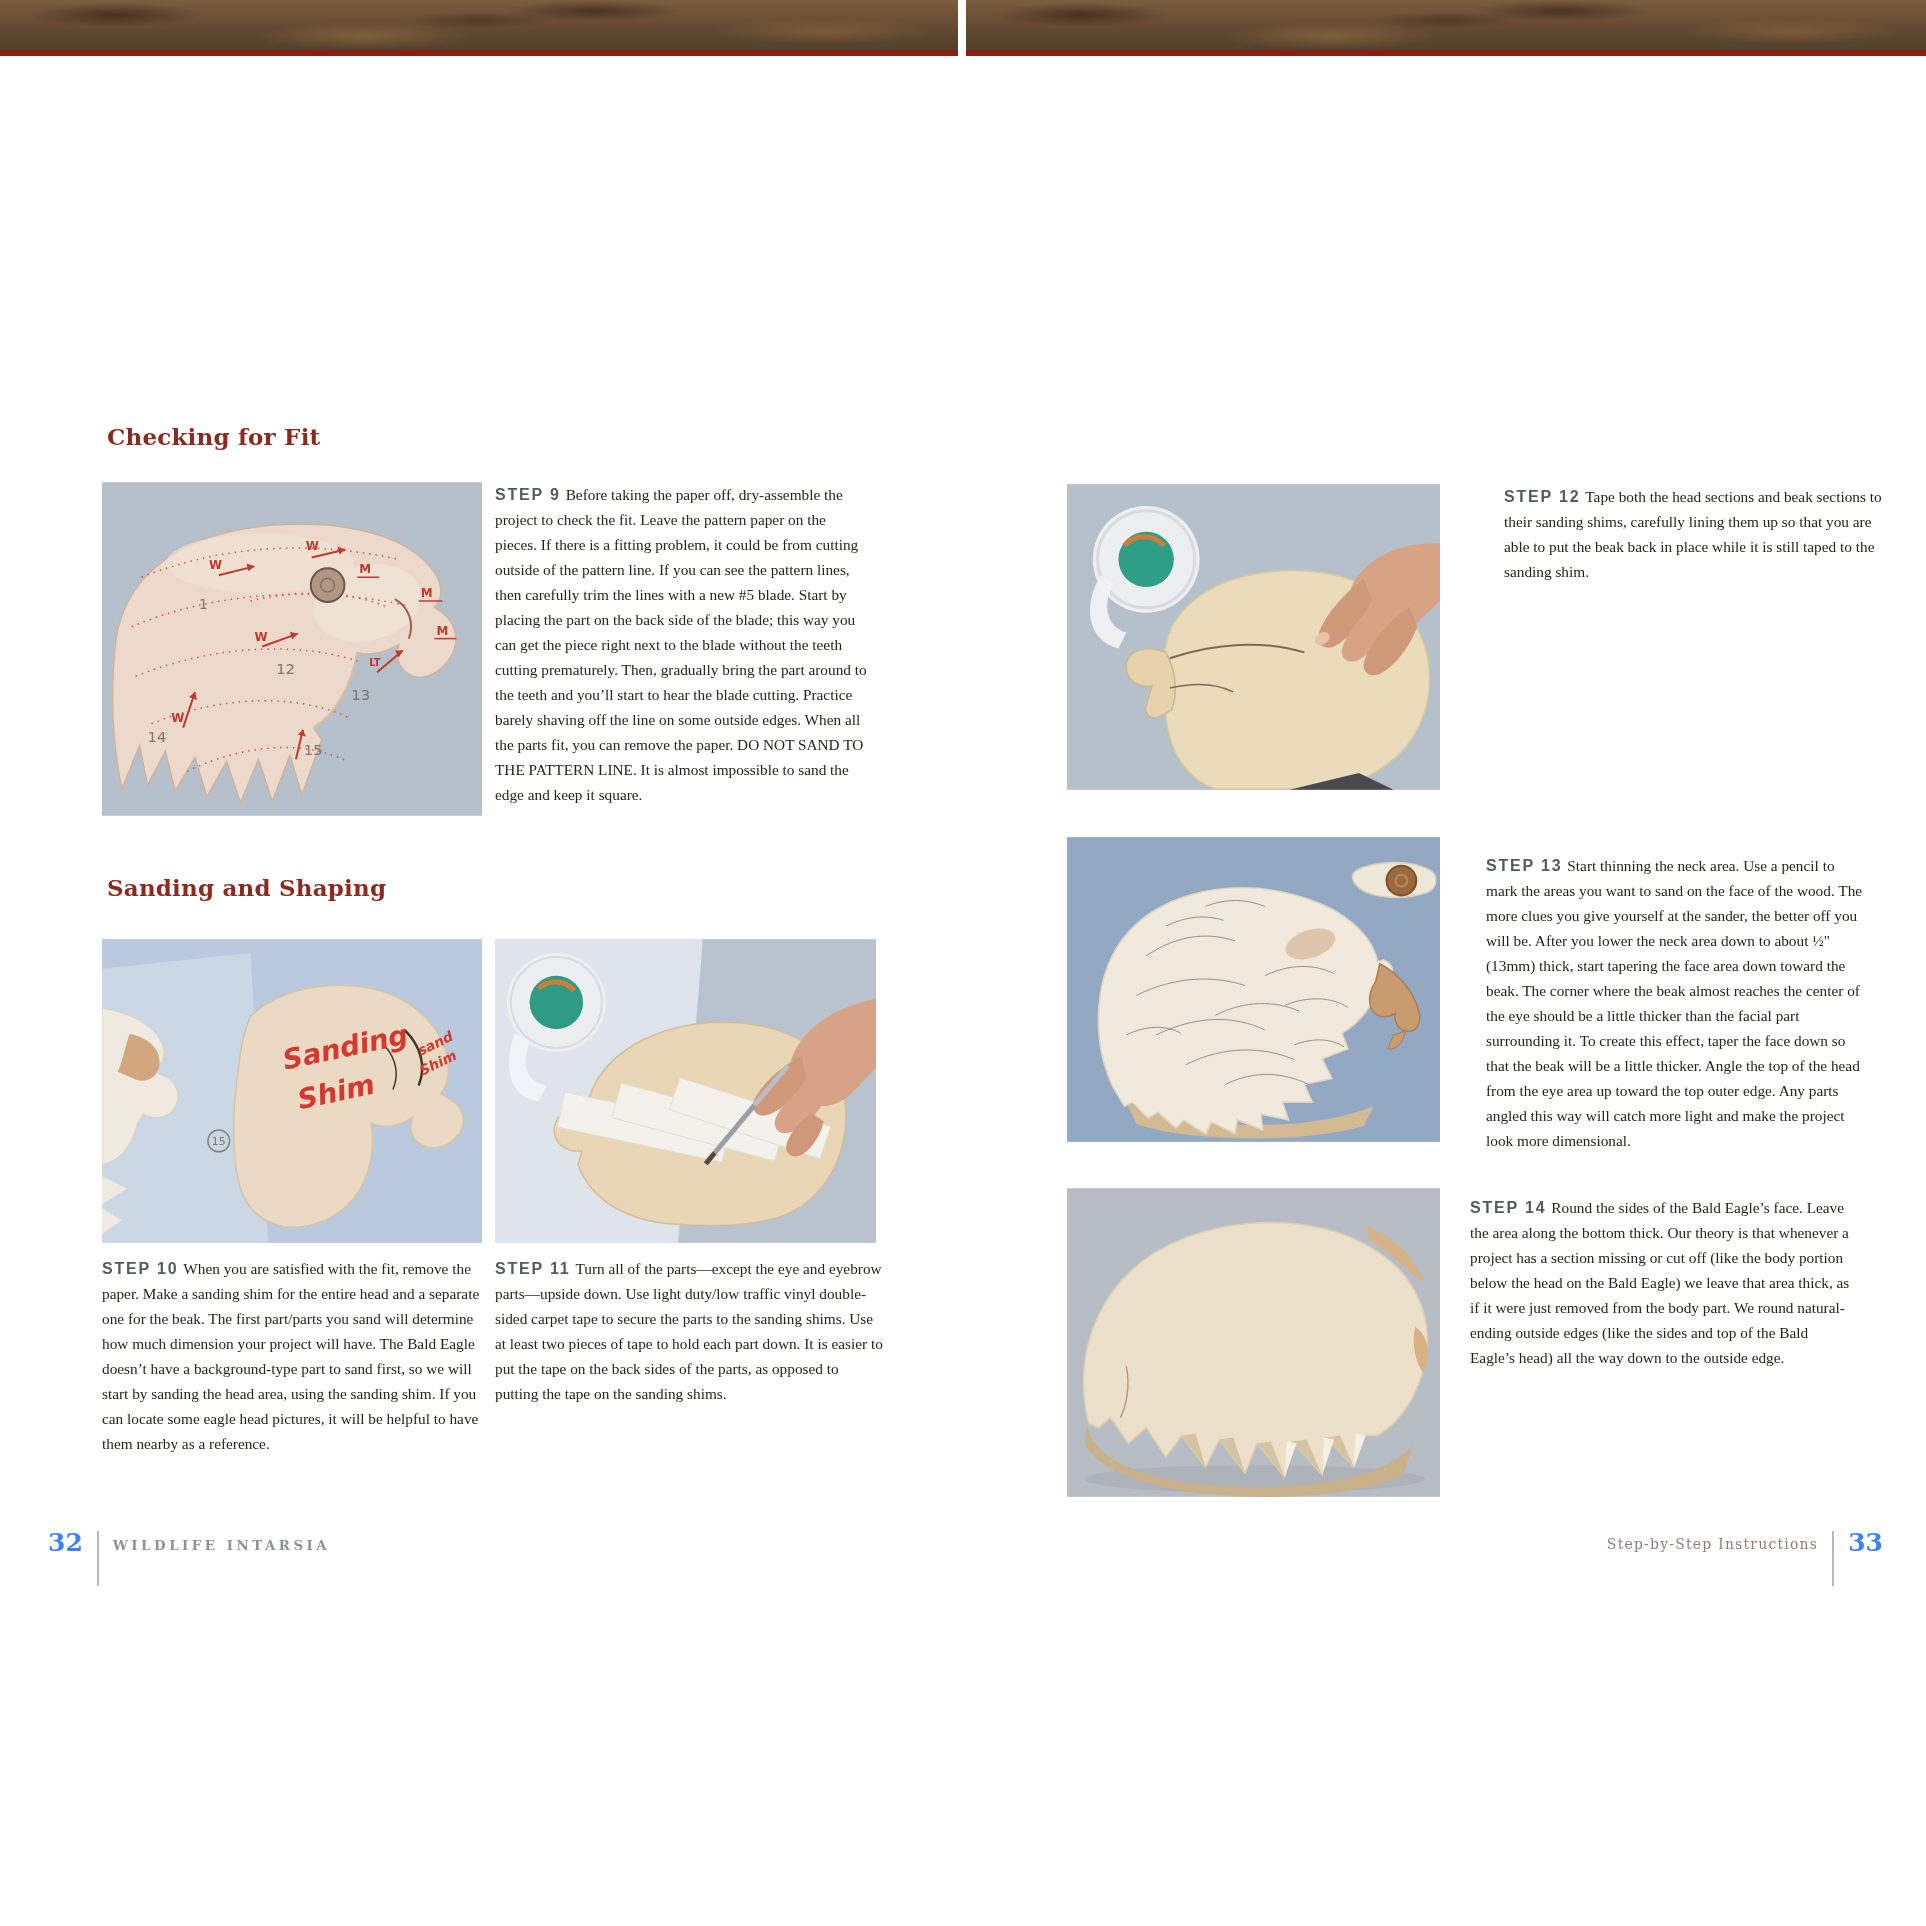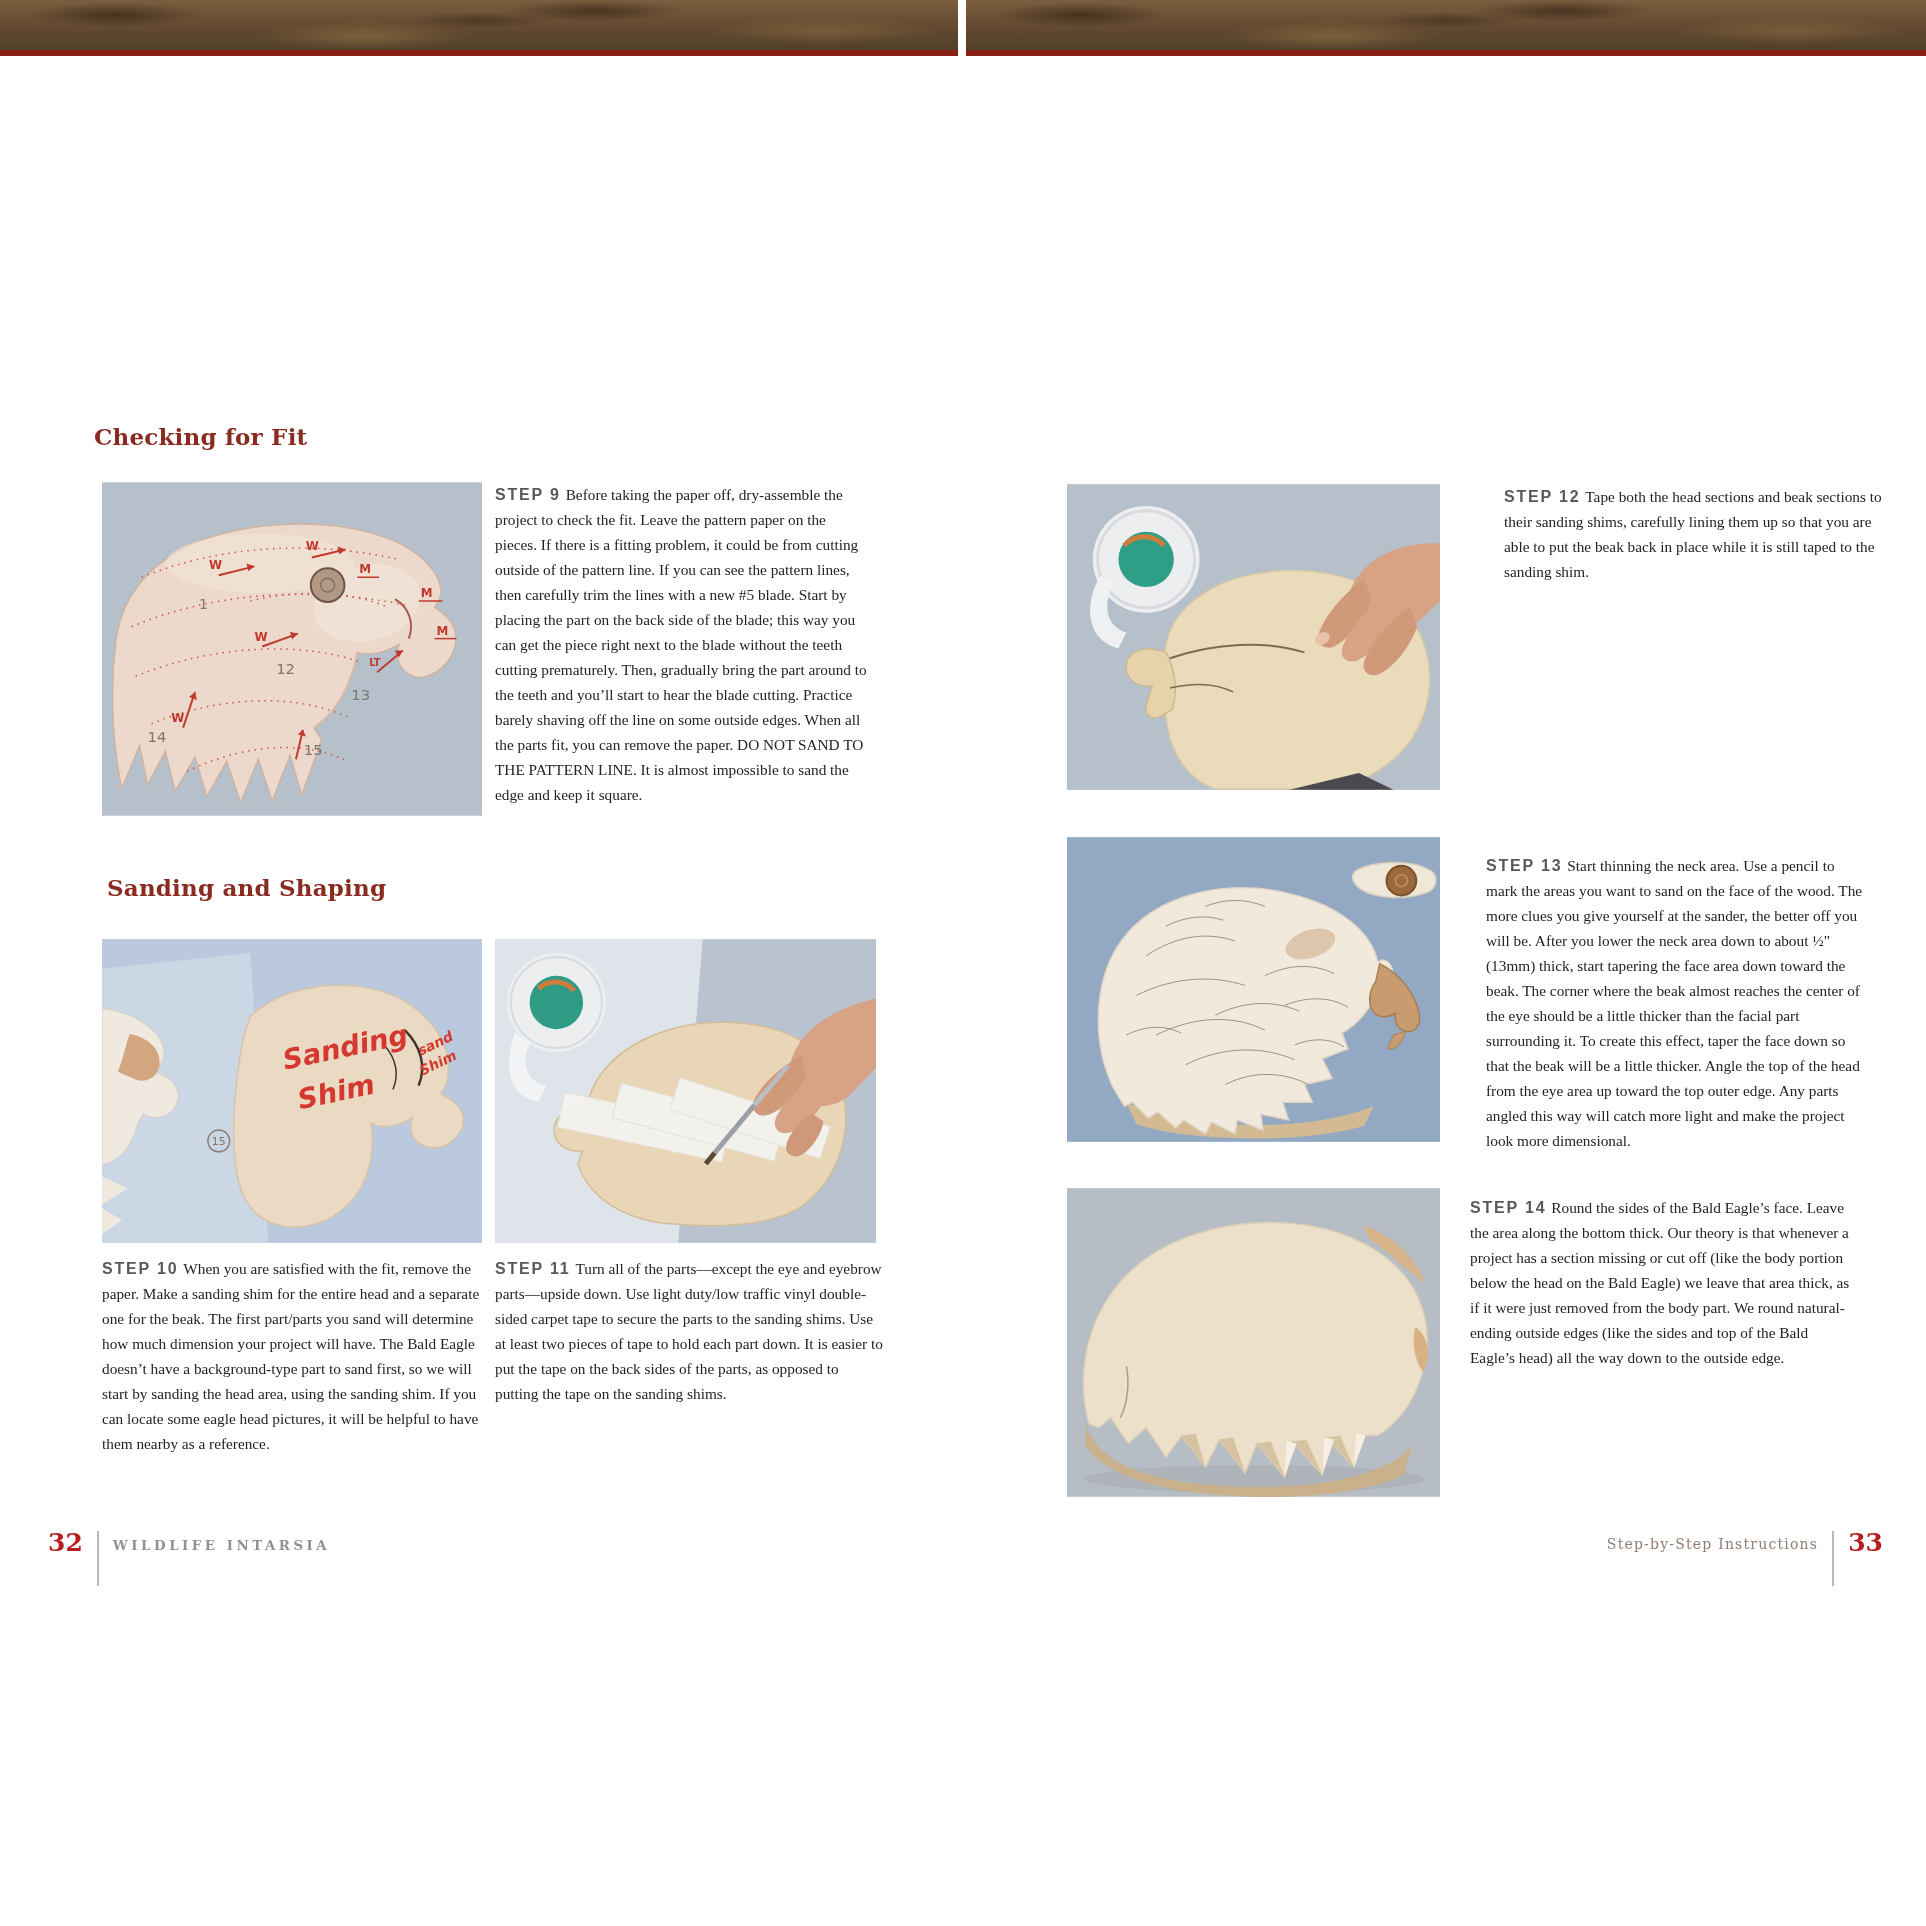--- a/index.html
+++ b/index.html
@@ -15,40 +15,40 @@
       radial-gradient(ellipse 119px 14px at 50% 40%, rgba(30,18,8,.35), transparent 60%),
       linear-gradient(180deg,#7b5d3f 0%,#634a30 55%,#51402a 100%);
     border-bottom:6px solid #8a1f15;}
   .heading{font-family:"DejaVu Serif",serif;font-weight:700;font-size:23px;line-height:26px;
            color:#8b2a1f;letter-spacing:0.2px;}
   .step{font-size:15.3px;line-height:25px;color:#26221f;text-align:left;}
   .step-label{font-family:"Liberation Sans",sans-serif;font-weight:700;font-size:16px;
               color:#57595b;letter-spacing:1.8px;padding-right:5px;}
   .photo{display:block;}
   .footer{display:flex;align-items:flex-start;}
-  .footer-num{font-family:"DejaVu Serif",serif;font-weight:700;font-size:25px;line-height:25px;color:#b91c1c;}
+  .footer-num{font-family:"DejaVu Serif",serif;font-weight:700;font-size:25px;line-height:25px;color:#3b82f6;}
   .footer-rule{width:2px;height:55px;background:#b6b8ba;margin:0 14px;margin-top:1px;}
   .footer-title-left{font-family:"DejaVu Serif",serif;font-weight:700;font-size:13.4px;
                      letter-spacing:3.5px;color:#8f9193;margin-top:7px;}
   .footer-title-right{font-family:"DejaVu Serif",serif;font-weight:400;font-size:14px;
                       letter-spacing:1.2px;color:#917d72;margin-top:6px;}
   svg text{user-select:none;}
   .hand-red{font-family:"DejaVu Sans",sans-serif;font-style:italic;font-weight:700;fill:#d5382e;}
   .pencil{font-family:"DejaVu Sans",sans-serif;fill:#7d766d;}
   .redmark{font-family:"DejaVu Sans",sans-serif;font-weight:700;fill:#c0392f;}
 </style>
 </head>
 <body>
 
 <div id="spread">
 
   <div class="abs woodbar" style="left:0;top:342;width:958px;"></div>
   <div class="abs woodbar" style="left:966px;top:342;width:960px;"></div>
 
-  <div class="abs heading" style="left:94px;top:424px;">Checking for Fit</div>
+  <div class="abs heading" style="left:107px;top:424px;">Checking for Fit</div>
 
   <svg class="abs photo" style="left:102px;top:482px;" width="380" height="334" viewBox="0 0 384 337">
     <rect width="384" height="337" fill="#b6c0cb"></rect>
     <path d="M20,310 C10,260 8,210 14,160 C22,100 70,58 150,46 C235,34 305,52 332,86 C344,100 346,116 336,126 L344,132 C360,144 362,164 350,180 C340,194 322,202 310,194 C300,188 296,176 300,164 C286,172 270,176 258,172 C252,204 238,232 214,248 L222,260 L202,316 L190,276 L172,322 L158,280 L140,324 L126,282 L106,318 L94,278 L74,312 L64,272 L46,306 L38,266 Z" fill="#ecd9cc" stroke="#cdb3a2" stroke-width="1.5"></path>
     <ellipse cx="160" cy="82" rx="95" ry="30" fill="#f1e3d6" opacity="0.65"></ellipse>
     <ellipse cx="268" cy="122" rx="55" ry="38" fill="#f0e2d5" opacity="0.8" transform="rotate(-14 268 122)"></ellipse>
     <path d="M296,118 C310,126 316,142 310,158" fill="none" stroke="#a85a4e" stroke-width="2"></path>
     <path d="M258,172 C252,204 238,232 214,248" fill="none" stroke="#d9bca9" stroke-width="2"></path>
 
     <g fill="none" stroke="#cc5147" stroke-width="1.5" stroke-dasharray="1.5,5">

